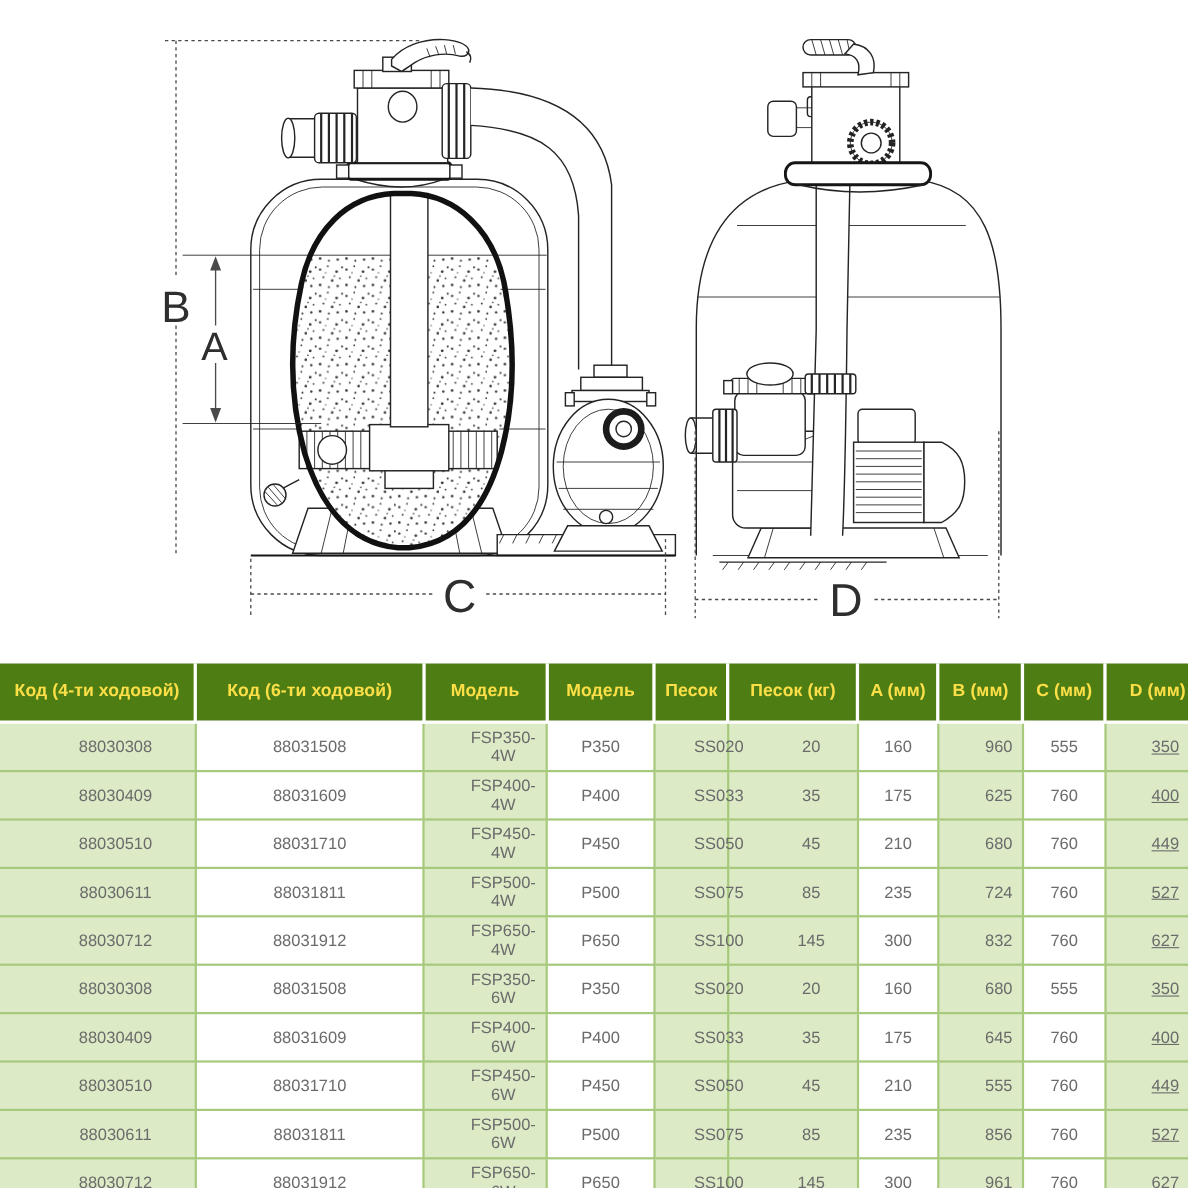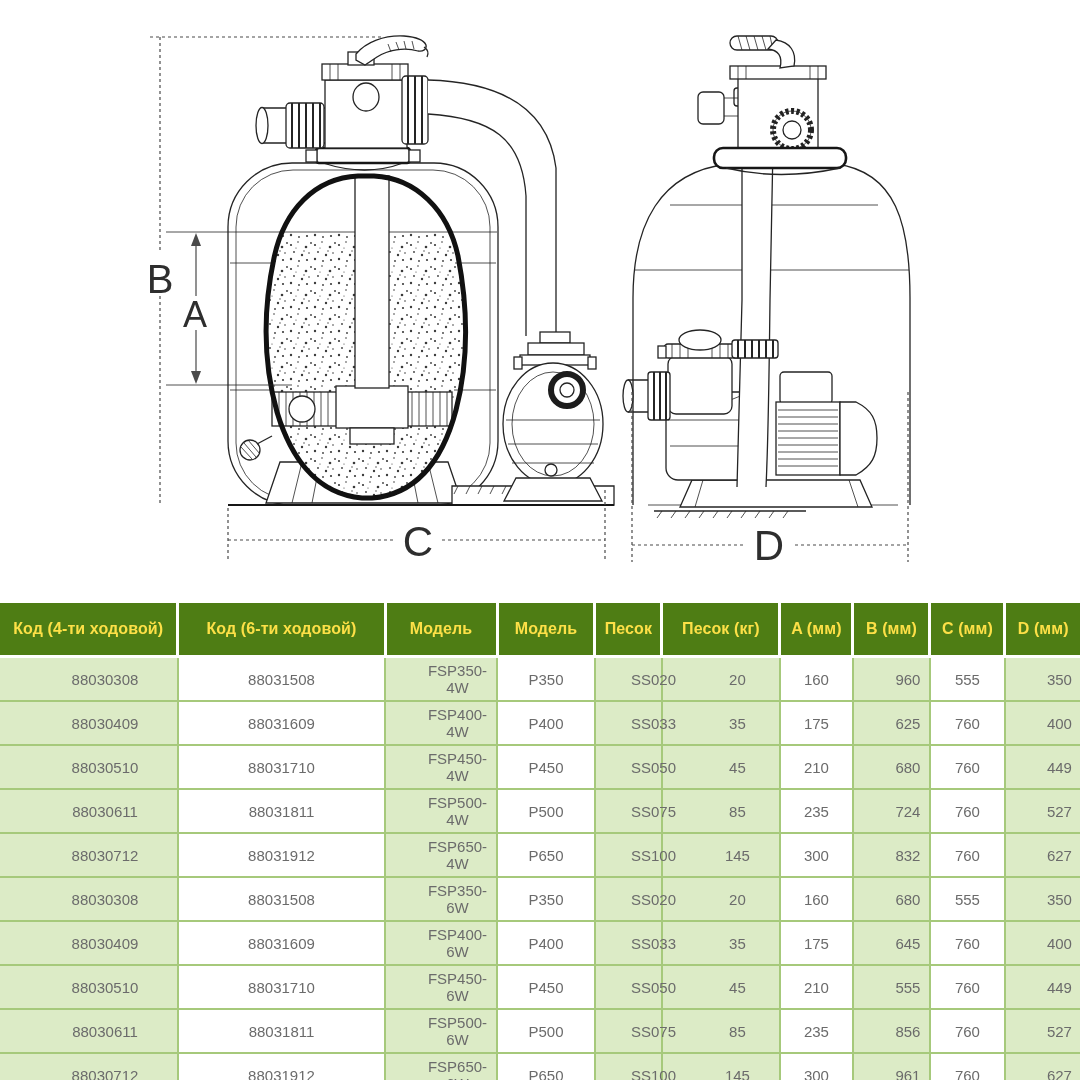--- a/index.html
+++ b/index.html
@@ -32,34 +32,34 @@
     font-weight: bold;
     height: 52px;
     text-align: center;
     vertical-align: middle;
     border: 3px solid #ffffff;
     border-top: none;
     padding: 0 2px;
     letter-spacing: 0.1px;
   }
   table.spec th:first-child { border-left: none; }
-  table.spec th:last-child  { border-right: none; }
+  table.spec th:last-child  { border-right: none; text-align: right; }
   table.spec td {
     height: 42px;
     text-align: center;
     vertical-align: middle;
     font-size: 15px;
     color: #6b6b6b;
     background: #ffffff;
     border: 2px solid #a6c97b;
     padding: 0 2px;
   }
   table.spec td.g { background: #dcebc6; padding-left: 35px; }
   table.spec td:first-child { border-left: none; }
-  table.spec td:last-child  { border-right: none; }
+  table.spec td:last-child  { border-right: none; text-decoration: underline; }
 
   
   .ln   { stroke: #242424; stroke-width: 1.3; fill: none; }
   .lnth { stroke: #242424; stroke-width: 0.8; fill: none; }
   .lnbd { stroke: #161616; stroke-width: 2.6; fill: none; }
   .wfill{ fill: #ffffff; }
   .dim  { stroke: #4a4a4a; stroke-width: 1.2; fill: none; stroke-dasharray: 3 3; }
   .dimtxt { fill: #2e2e2e; font-family: "Liberation Sans", sans-serif; }
 </style>
 </head>

